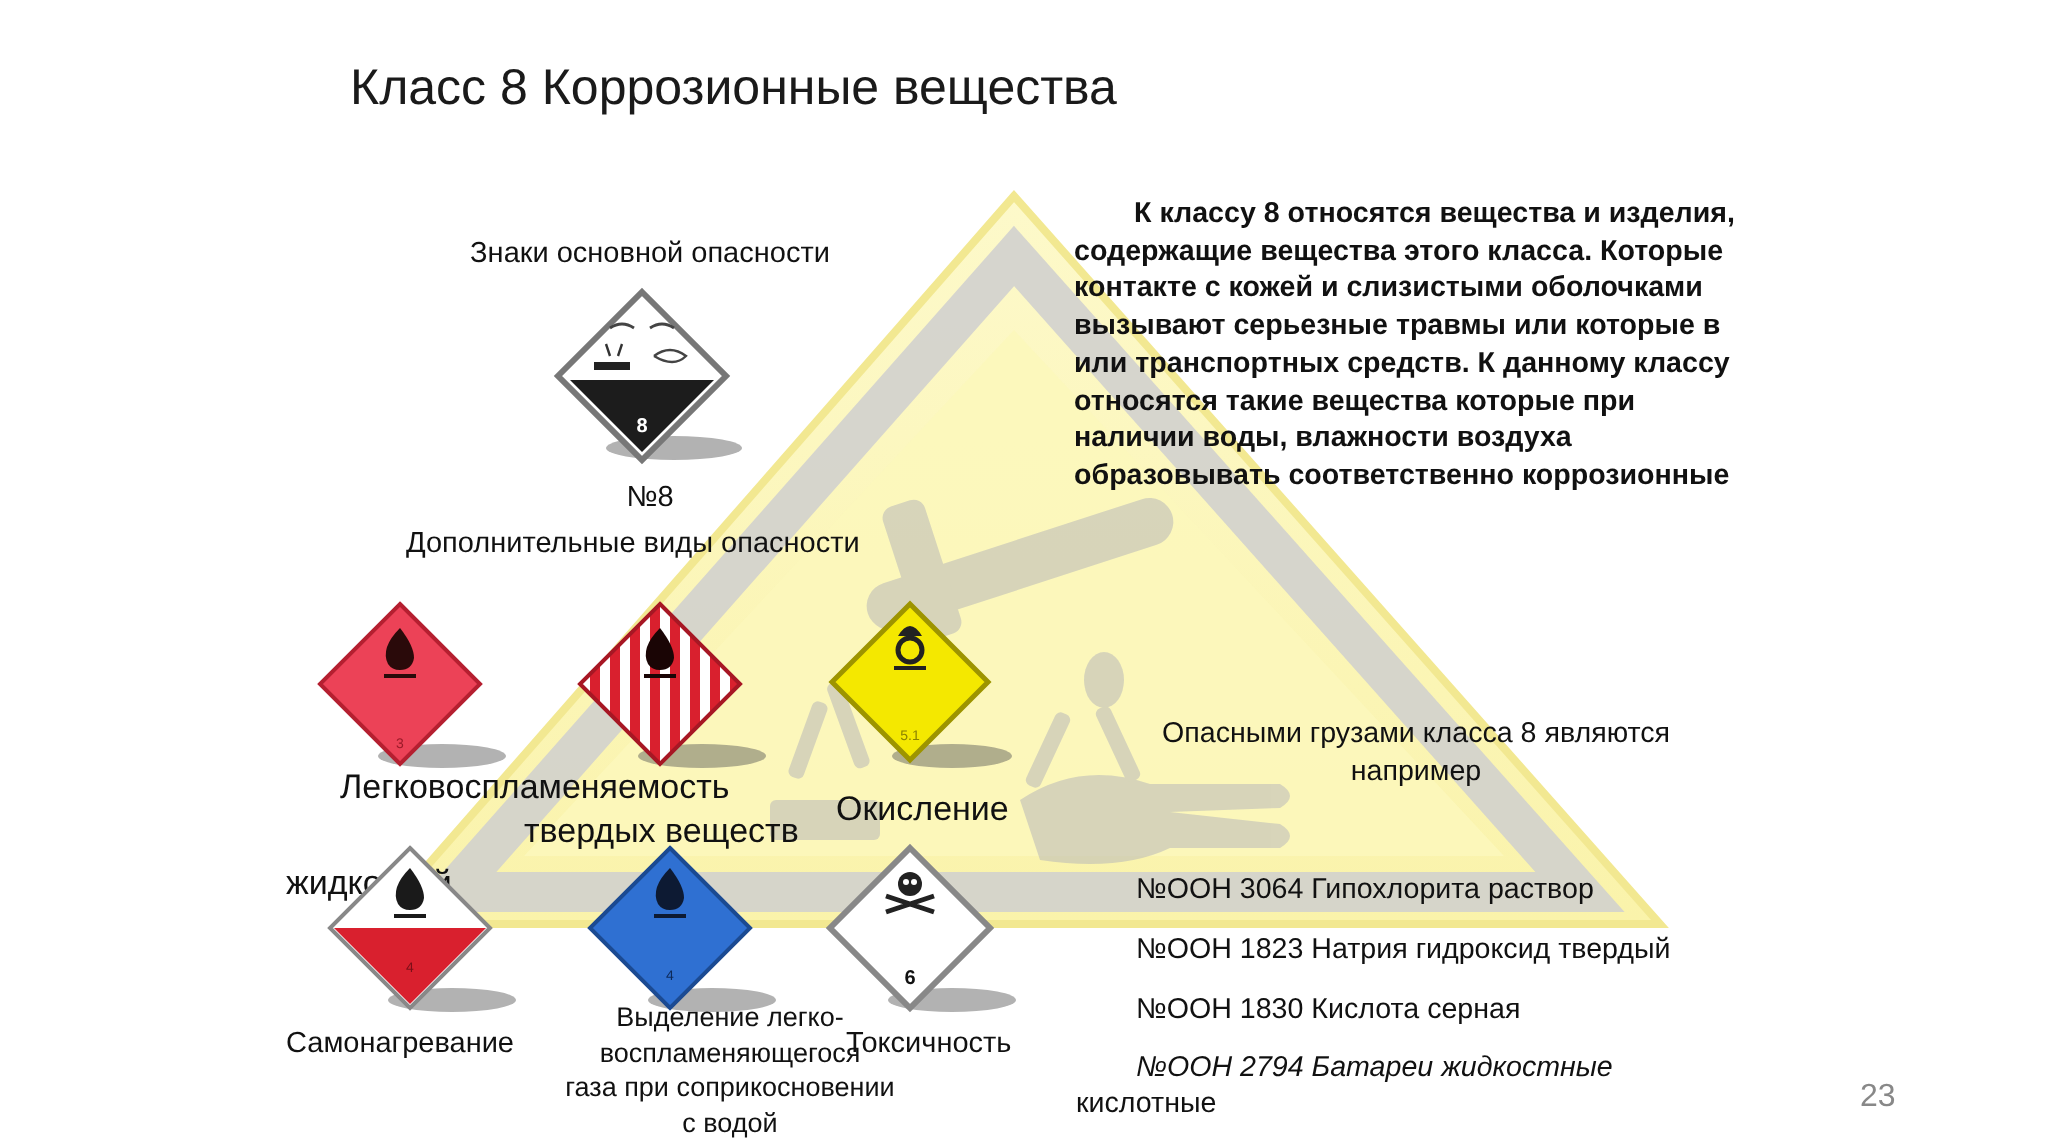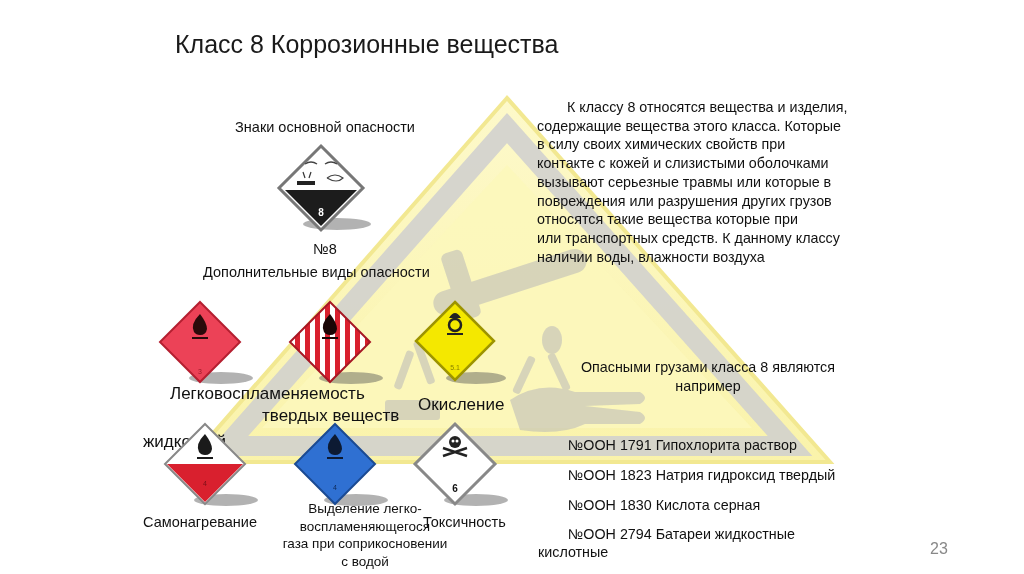--- a/index.html
+++ b/index.html
@@ -8,21 +8,21 @@
       background: #ffffff;
       font-family: "Liberation Sans", "DejaVu Sans", sans-serif;
       color: #111;
     }
     .abs { position: absolute; }
     .bg-triangle { left: 0; top: 0; width: 1024px; height: 574px; }
     .title { left: 175px; top: 30px; font-size: 25px; color: #1a1a1a; white-space: nowrap; }
     .t15 { font-size: 14.5px; line-height: 18px; white-space: nowrap; }
     .t17 { font-size: 17px; line-height: 20px; white-space: nowrap; }
     .center { text-align: center; }
-    .para { left: 537px; top: 98px; width: 345px; font-size: 14.3px; line-height: 18.7px; }
+    .para { left: 537px; top: 98px; width: 345px; font-size: 14.3px; line-height: 18.7px; font-weight: bold; }
     .para-line { display: block; white-space: nowrap; }
     .examples-head { left: 538px; top: 358px; width: 340px; font-size: 14.3px; line-height: 19px; text-align: center; }
     .un { left: 538px; font-size: 14.3px; line-height: 18.5px; white-space: nowrap; }
     .page-num { left: 930px; top: 540px; font-size: 16px; color: #888; }
     .diamond { position: absolute; }
   </style>
 </head>
 <body>
 
 <svg class="abs bg-triangle" viewBox="0 0 1024 574" xmlns="http://www.w3.org/2000/svg">
@@ -146,33 +146,32 @@
   <div>Выделение легко-</div>
   <div>воспламеняющегося</div>
   <div>газа при соприкосновении</div>
   <div>с водой</div>
 </div>
 <div class="abs t15" style="left:423px; top:513px;">Токсичность</div>
 
 <div class="abs para">
   <span class="para-line" style="padding-left:30px;">К классу 8 относятся вещества и изделия,</span>
   <span class="para-line">содержащие вещества этого класса. Которые</span>
-  <span class="para-line">в силу своих химических свойств при</span>
   <span class="para-line">контакте с кожей и слизистыми оболочками</span>
   <span class="para-line">вызывают серьезные травмы или которые в</span>
-  <span class="para-line">повреждения или разрушения других грузов</span>
+  <span class="para-line">или транспортных средств. К данному классу</span>
   <span class="para-line">относятся такие вещества которые при</span>
-  <span class="para-line">или транспортных средств. К данному классу</span>
   <span class="para-line">наличии воды, влажности воздуха</span>
+  <span class="para-line">образовывать соответственно коррозионные</span>
 </div>
 
 <div class="abs examples-head">
   <div>Опасными грузами класса 8 являются</div>
   <div>например</div>
 </div>
 
-<div class="abs un" style="top:436px; padding-left:30px;">№ООН 1791 Гипохлорита раствор</div>
+<div class="abs un" style="top:436px; padding-left:30px;">№ООН 3064 Гипохлорита раствор</div>
 <div class="abs un" style="top:466px; padding-left:30px;">№ООН 1823 Натрия гидроксид твердый</div>
 <div class="abs un" style="top:496px; padding-left:30px;">№ООН 1830 Кислота серная</div>
-<div class="abs un" style="top:525px; padding-left:30px;">№ООН 2794 Батареи жидкостные</div>
+<div class="abs un" style="top:525px; padding-left:30px;font-style:italic;">№ООН 2794 Батареи жидкостные</div>
 <div class="abs un" style="top:543px;">кислотные</div>
 
 <div class="abs page-num">23</div>
 
 </body></html>

